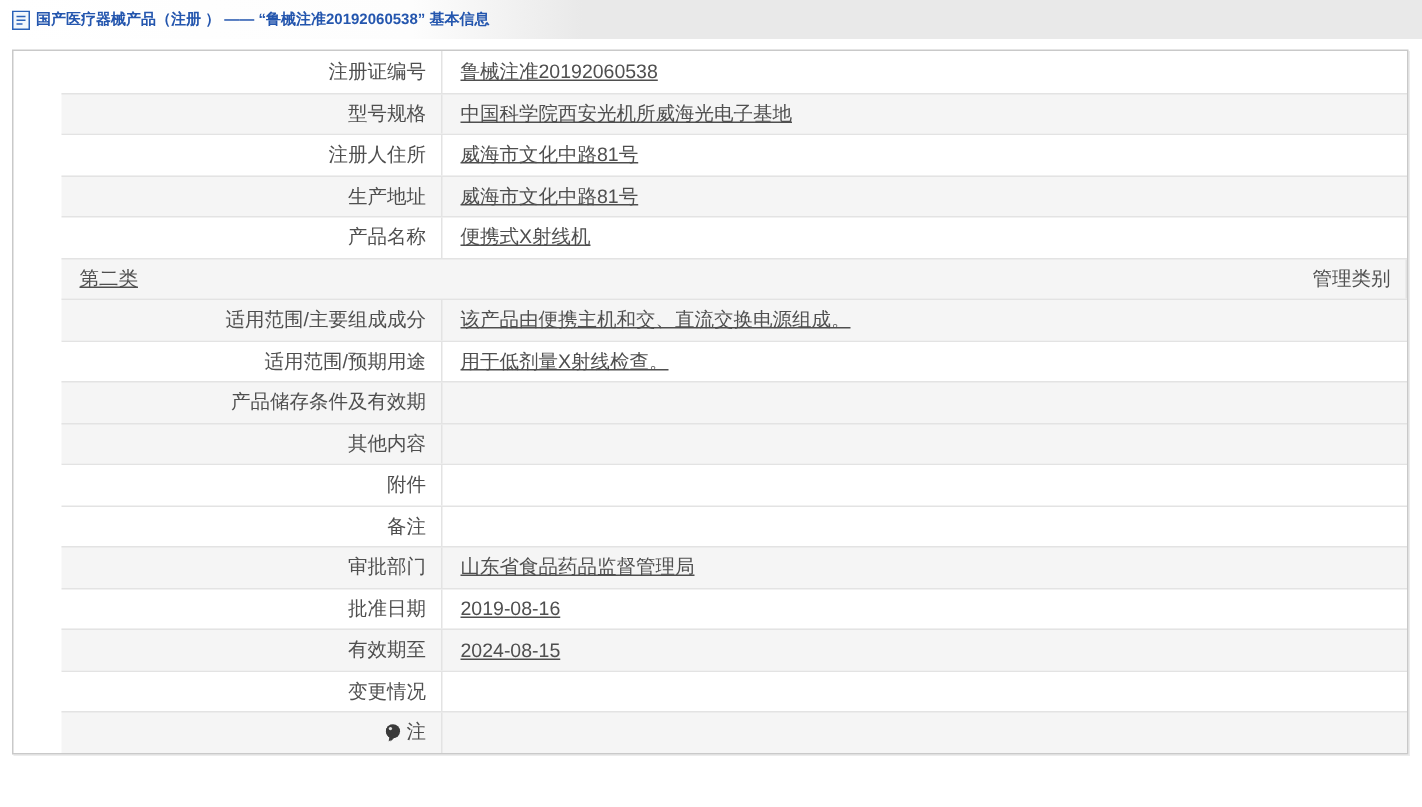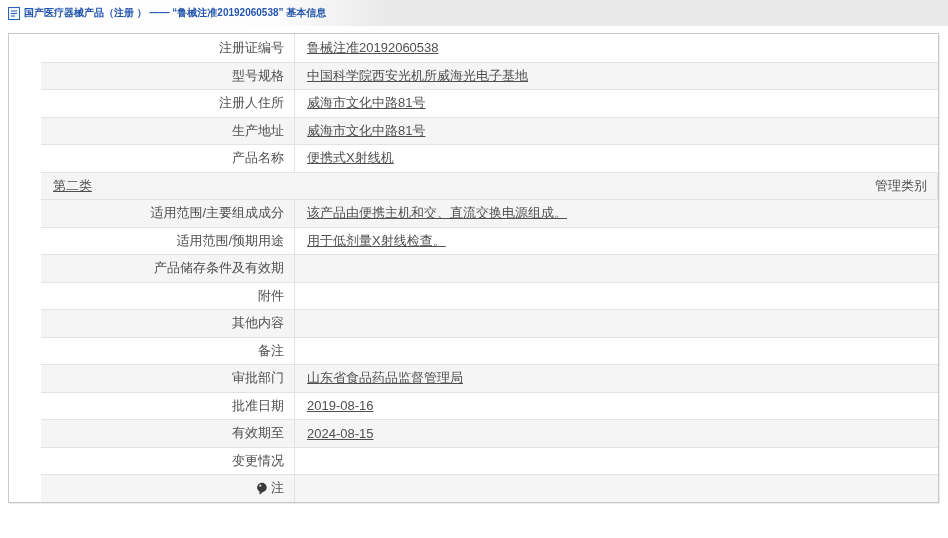--- a/index.html
+++ b/index.html
@@ -141,31 +141,31 @@
     </div>
     <div class="cell value">用于低剂量X射线检查。</div>
   </div>
     <div class="row alt">
     <div class="cell label">
 
       <span>产品储存条件及有效期</span>
     </div>
     <div class="cell value"></div>
   </div>
+    <div class="row alt">
+    <div class="cell label">
+
+      <span>其他内容</span>
+    </div>
+    <div class="cell value"></div>
+  </div>
     <div class="row">
     <div class="cell label">
 
       <span>附件</span>
-    </div>
-    <div class="cell value"></div>
-  </div>
-    <div class="row alt">
-    <div class="cell label">
-
-      <span>其他内容</span>
     </div>
     <div class="cell value"></div>
   </div>
     <div class="row">
     <div class="cell label">
 
       <span>备注</span>
     </div>
     <div class="cell value"></div>
   </div>

